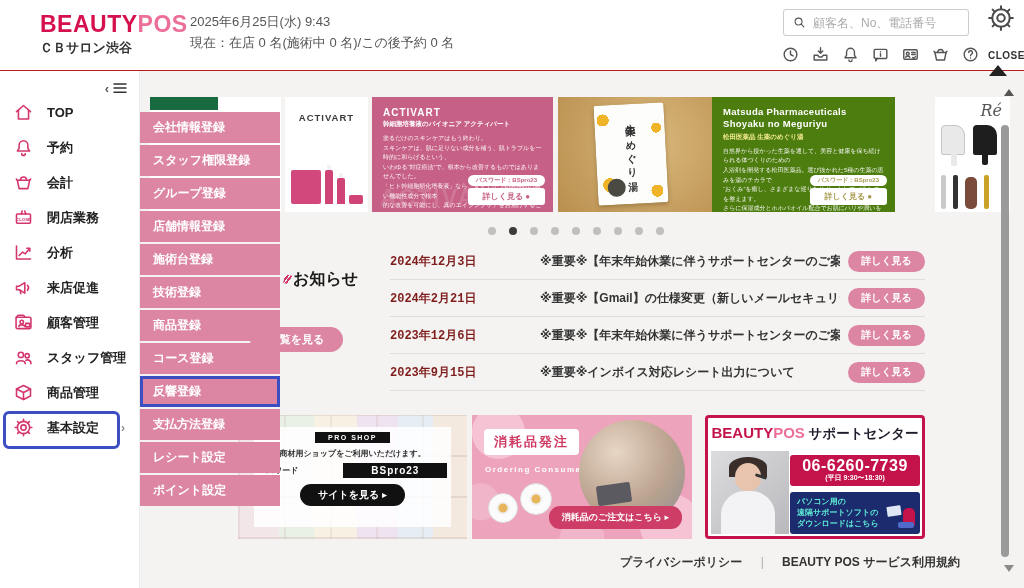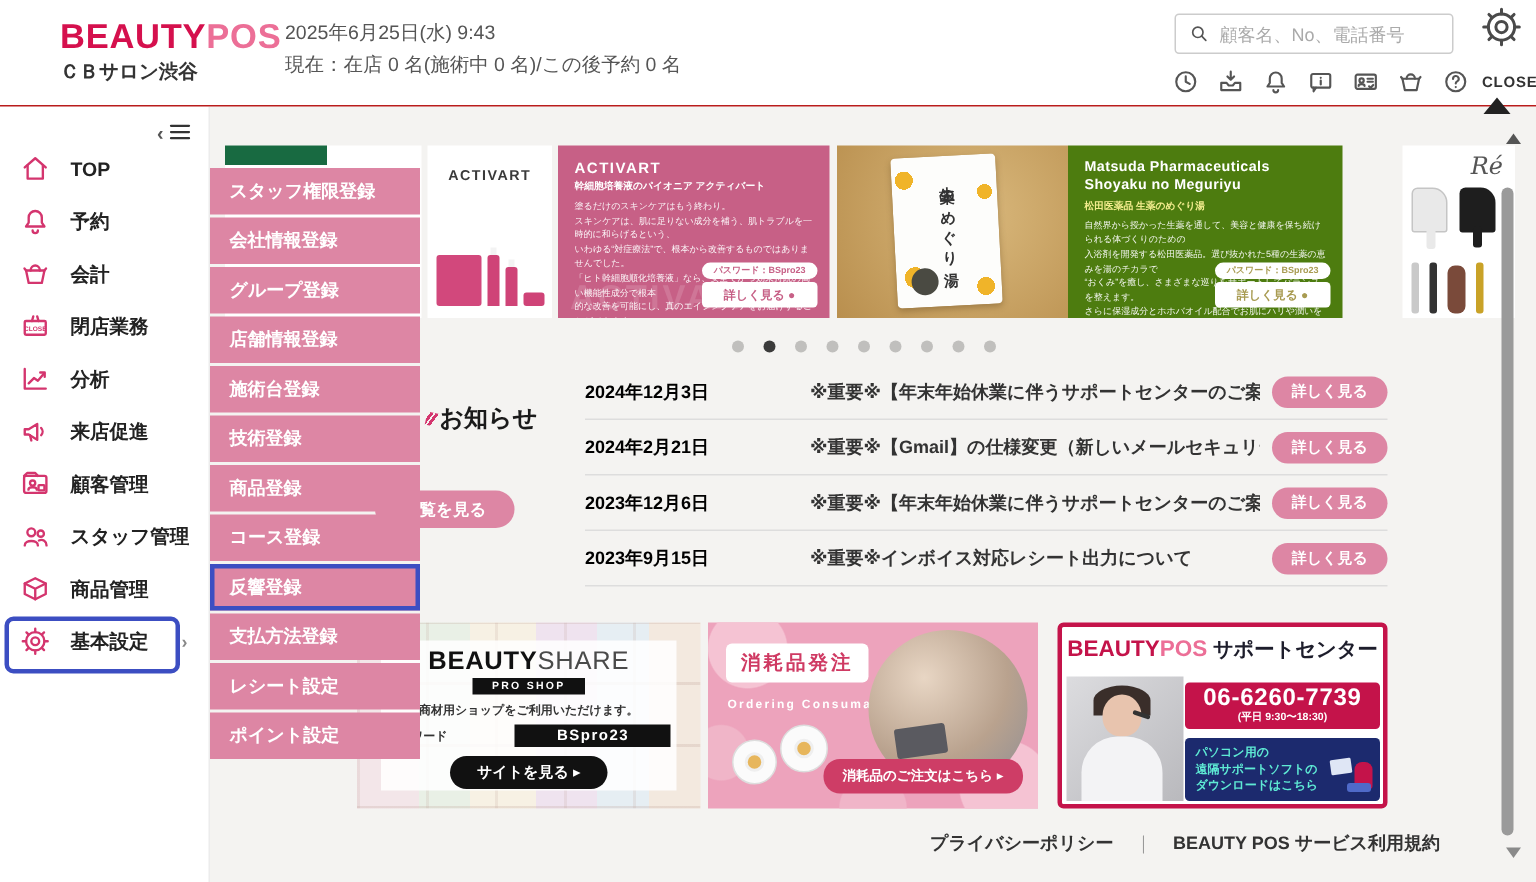--- a/index.html
+++ b/index.html
@@ -89,21 +89,21 @@
   .dots { position:absolute; left:348px; top:156px; display:flex; gap:13px; }
   .dot { width:8px; height:8px; border-radius:50%; background:#c0bfbd; cursor:pointer; }
   .dot.active { background:#3b3b3b; }
 
   
   .news-decor { position:absolute; left:144px; top:204px; width:8px; height:9px; background:linear-gradient(115deg, transparent 0 2px, #d4356e 2px 4px, transparent 4px 5px, #d4356e 5px 7px, transparent 7px); transform:rotate(12deg); }
   .news-title { position:absolute; left:153px; top:198px; font-size:16px; font-weight:800; color:#1a1a1a; }
   .list-btn { position:absolute; left:110px; top:256px; width:93px; height:25px; background:#dd86a4; border-radius:13px; color:#fff; font-size:11px; font-weight:700; display:flex; align-items:center; justify-content:center; cursor:pointer; }
   .news-rows { position:absolute; left:250px; top:172px; width:535px; }
   .news-row { height:37px; display:flex; align-items:center; border-bottom:1px solid #ddd; }
-  .news-date { width:150px; font-size:12px; font-weight:700; color:#000000; }
+  .news-date { width:150px; font-size:12px; font-weight:700; color:#7f1d1d;font-family:Liberation Mono, monospace; }
   .news-text { flex:1; font-size:12px; font-weight:600; color:#333; white-space:nowrap; overflow:hidden; }
   .news-more { width:77px; height:21px; border-radius:11px; background:#dd86a4; color:#fff; font-size:10px; font-weight:700; display:flex; align-items:center; justify-content:center; flex:0 0 auto; margin-left:8px; cursor:pointer; }
 
   
   .bbanner { position:absolute; top:344px; height:124px; overflow:hidden; cursor:pointer; }
   .bshare { left:98px; width:229px;
     background:linear-gradient(90deg,#f3e6e9 0 18%,#e9f0e6 18% 33%,#f7f1e4 33% 52%,#efe3ef 52% 70%,#e6eef3 70% 85%,#f3e9df 85% 100%);
   }
   .bshare::before { content:""; position:absolute; inset:0; background:repeating-linear-gradient(0deg, rgba(190,160,150,.25) 0 2px, transparent 2px 41px), repeating-linear-gradient(90deg, rgba(190,160,150,.18) 0 2px, transparent 2px 46px); }
   .bs-card { position:absolute; left:16px; top:12px; width:197px; height:100px; background:rgba(255,255,255,.86); display:flex; flex-direction:column; align-items:center; padding-top:4px; }
@@ -489,23 +489,20 @@
 
       <div class="news-row">
         <span class="news-date">2023年9月15日</span>
         <span class="news-text">※重要※インボイス対応レシート出力について</span>
         <span class="news-more">詳しく見る</span>
       </div>
     </div>
 
   <div class="bbanner bshare">
     <div class="bs-card">
-      <div class="bs-brand">
-        <span class="b">BEAUTY</span><span class="l">SHARE</span>
-      </div>
       <div class="bs-badge">PRO SHOP</div>
       <div class="bs-line">商材用ショップをご利用いただけます。</div>
       <div class="bs-pw">
         <span class="pl">パスワード</span>
         <span class="pv">BSpro23</span>
       </div>
       <div class="bs-btn">サイトを見る ▸</div>
     </div>
   </div>
 
@@ -550,24 +547,24 @@
     <span class="flink">BEAUTY POS サービス利用規約</span>
   </div>
 
   <div class="sb-up"></div>
   <div class="sb-thumb"></div>
   <div class="sb-down"></div>
 </div>
 
 <div id="flyout">
 
+    <div class="fly-item">会社情報登録</div>
+
     <div class="fly-item">スタッフ権限登録</div>
 
-    <div class="fly-item">会社情報登録</div>
-
     <div class="fly-item">グループ登録</div>
 
     <div class="fly-item">店舗情報登録</div>
 
     <div class="fly-item">施術台登録</div>
 
     <div class="fly-item">技術登録</div>
 
     <div class="fly-item">商品登録</div>
 

